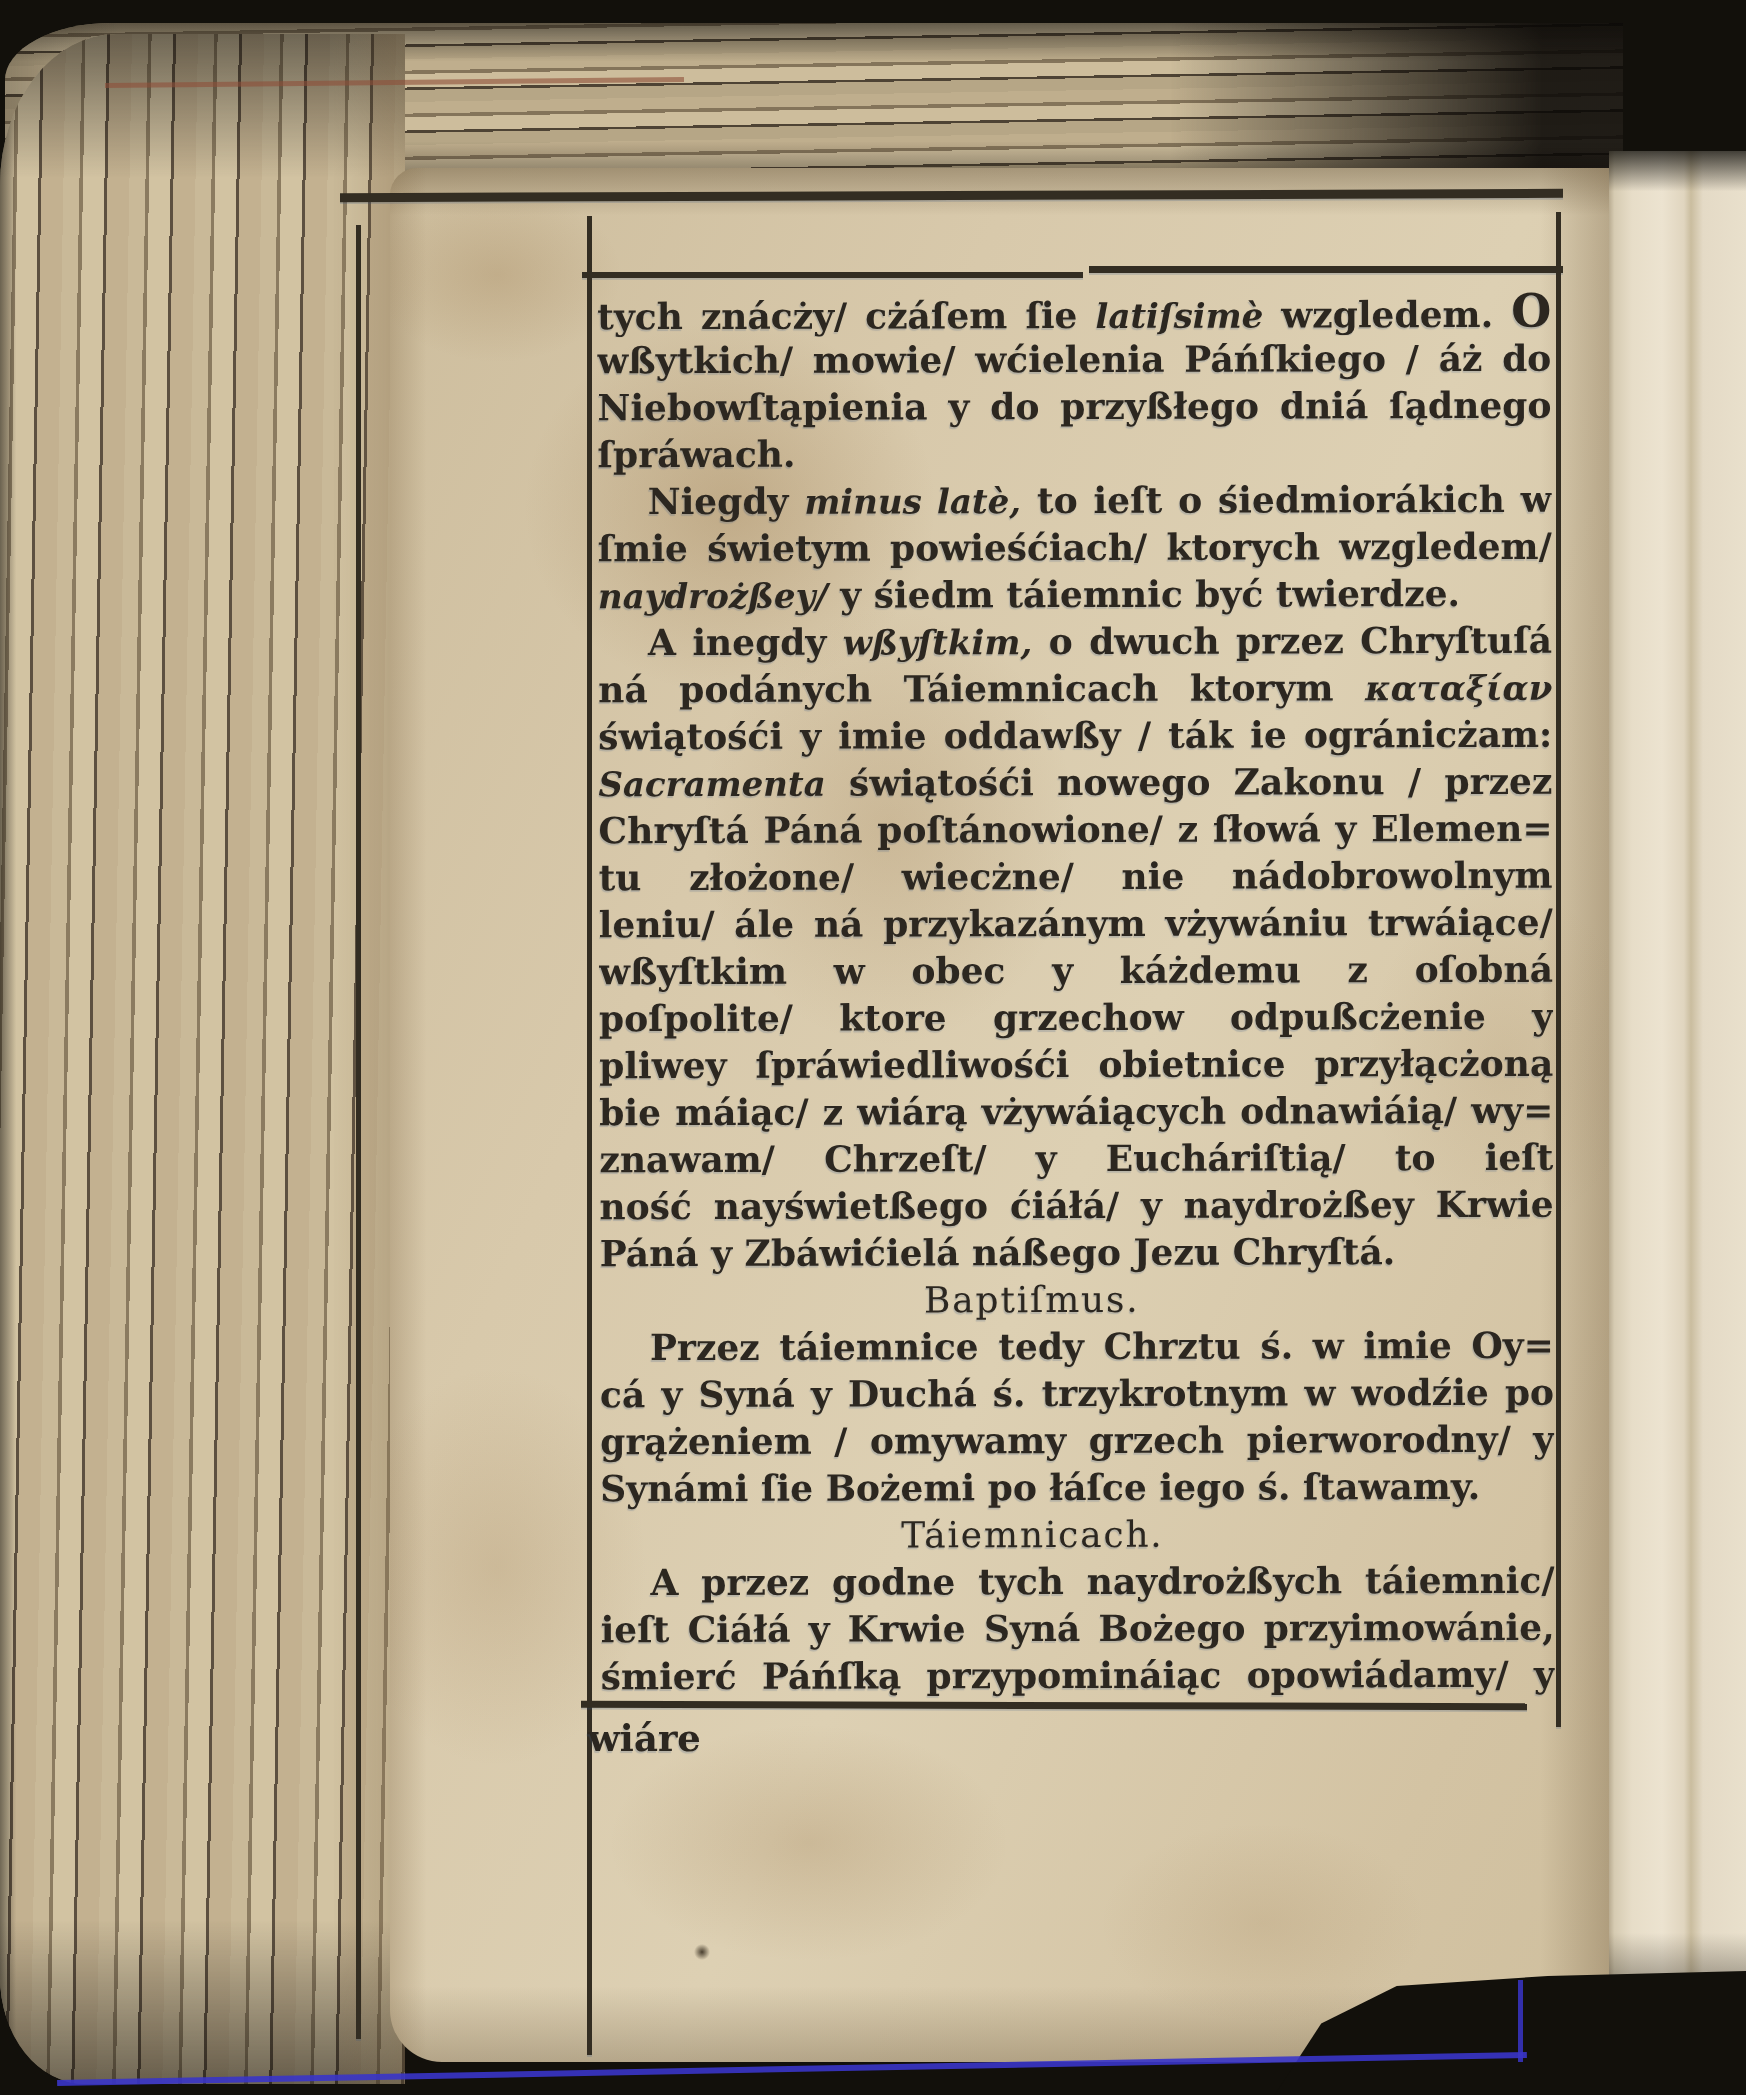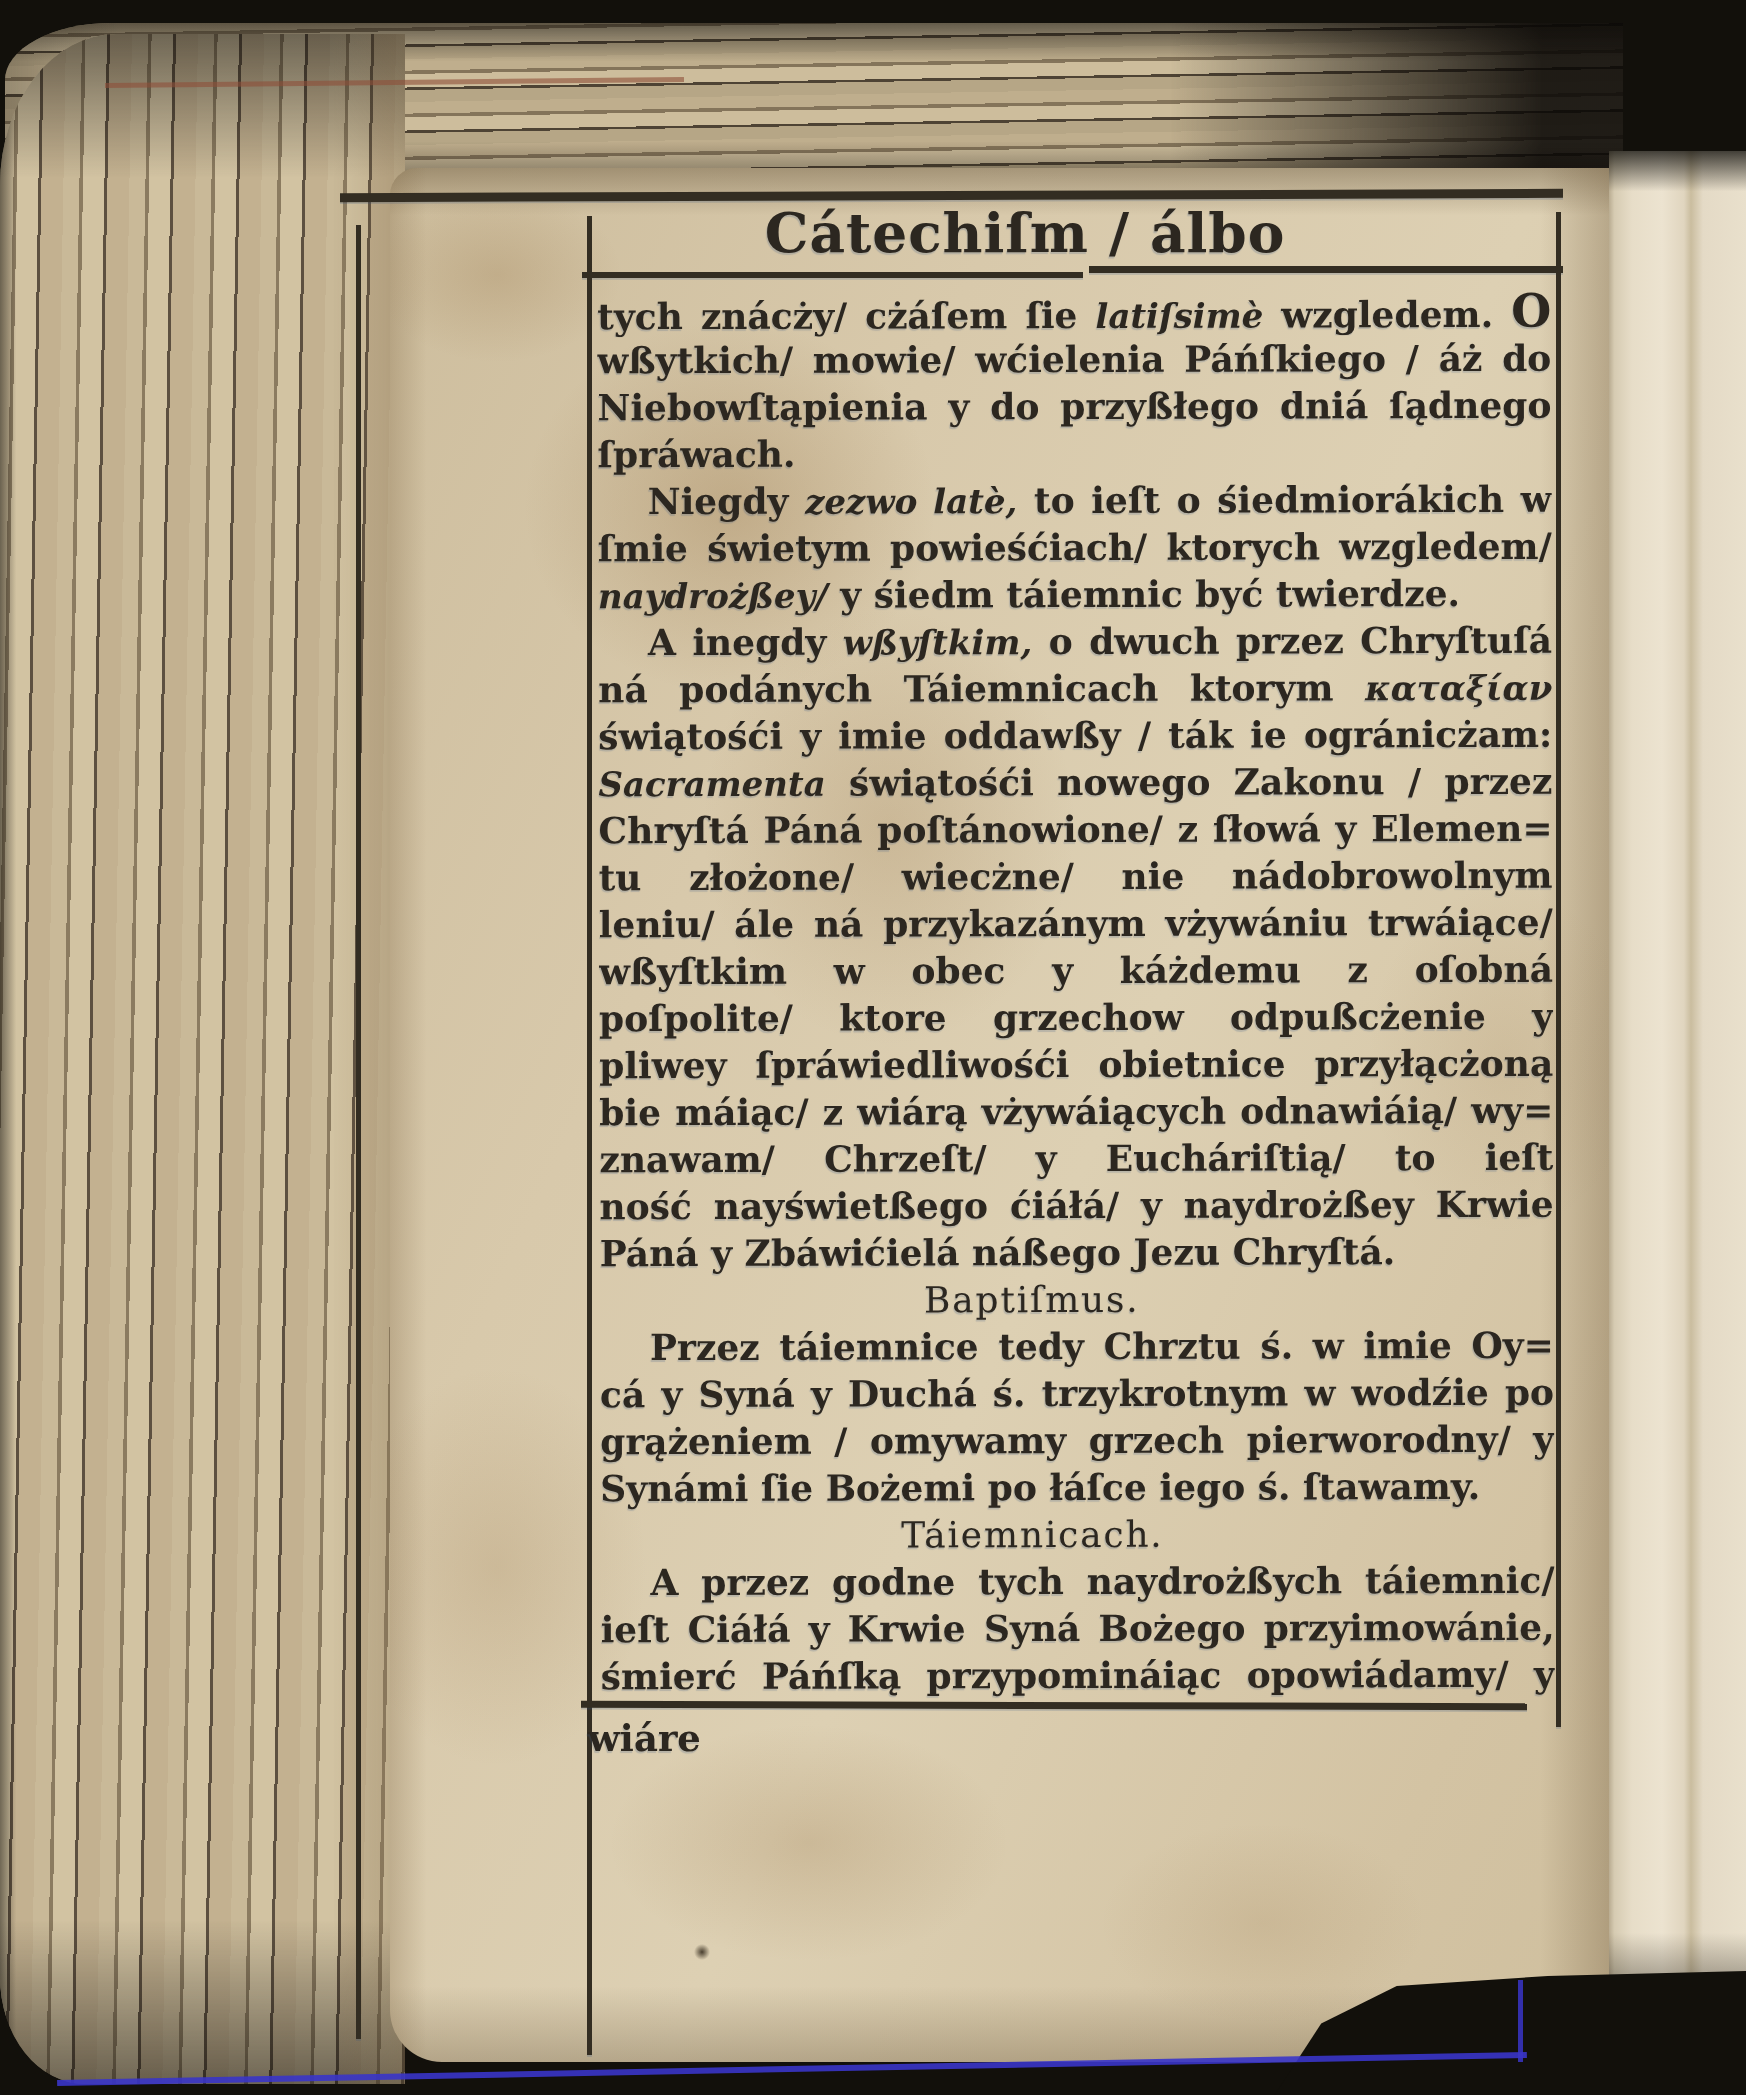--- a/index.html
+++ b/index.html
@@ -139,33 +139,32 @@
 <div class="stage">
 
   <div class="book-top"></div>
   <div class="book-left"></div>
   <div class="red-thread"></div>
 
   <div class="page"></div>
   <div class="fore-edge"></div>
 
   <div class="rule top-rule"></div>
-  <div class="running-head">Cátechiſm / álbo</div>
   <div class="rule head-rule-a"></div>
   <div class="rule head-rule-b"></div>
   <div class="rule outer-rule"></div>
   <div class="rule col-rule-left"></div>
   <div class="rule col-rule-right"></div>
 
   <div class="textcol">
       <div class="line align-justify"><span class="seg-blackletter">tych znácży/ cżáſem ſie </span><span class="seg-latin-italic">latiſsimè</span><span class="seg-blackletter"> wzgledem.  </span><span class="seg-initial">O</span></div>
       <div class="line align-justify"><span class="seg-blackletter">wßytkich/ mowie/ wćielenia Páńſkiego / áż do w</span></div>
       <div class="line align-justify"><span class="seg-blackletter">Niebowſtąpienia  y  do przyßłego dniá ſądnego</span></div>
       <div class="line align-left"><span class="seg-blackletter">ſpráwach.</span></div>
-      <div class="line align-justify indent"><span class="seg-blackletter">Niegdy </span><span class="seg-latin-italic">zezwo latè,</span><span class="seg-blackletter"> to ieſt o śiedmiorákich w pi=</span></div>
+      <div class="line align-justify indent"><span class="seg-blackletter">Niegdy </span><span class="seg-latin-italic">minus latè,</span><span class="seg-blackletter"> to ieſt o śiedmiorákich w pi=</span></div>
       <div class="line align-justify"><span class="seg-blackletter">ſmie świetym powieśćiach/ ktorych wzgledem/ z</span></div>
       <div class="line align-left"><span class="seg-latin-italic">naydrożßey/</span><span class="seg-blackletter"> y śiedm táiemnic być twierdze.</span></div>
       <div class="line align-justify indent"><span class="seg-blackletter">A inegdy </span><span class="seg-latin-italic">wßyſtkim,</span><span class="seg-blackletter"> o dwuch przez Chryſtuſá Pá=</span></div>
       <div class="line align-justify"><span class="seg-blackletter">ná podánych Táiemnicach ktorym </span><span class="seg-greek">καταξίαν</span></div>
       <div class="line align-justify"><span class="seg-blackletter">świątośći y imie oddawßy / ták ie ogránicżam:</span></div>
       <div class="line align-justify"><span class="seg-latin-italic">Sacramenta</span><span class="seg-blackletter"> świątośći nowego Zakonu /  przez</span></div>
       <div class="line align-justify"><span class="seg-blackletter">Chryſtá Páná poſtánowione/ z ſłowá y Elemen=</span></div>
       <div class="line align-justify"><span class="seg-blackletter">tu złożone/ wiecżne/ nie nádobrowolnym zezwo=</span></div>
       <div class="line align-justify"><span class="seg-blackletter">leniu/ ále ná przykazánym vżywániu trwáiące/</span></div>
       <div class="line align-justify"><span class="seg-blackletter">wßyſtkim w obec y káżdemu z oſobná wiernemu</span></div>

